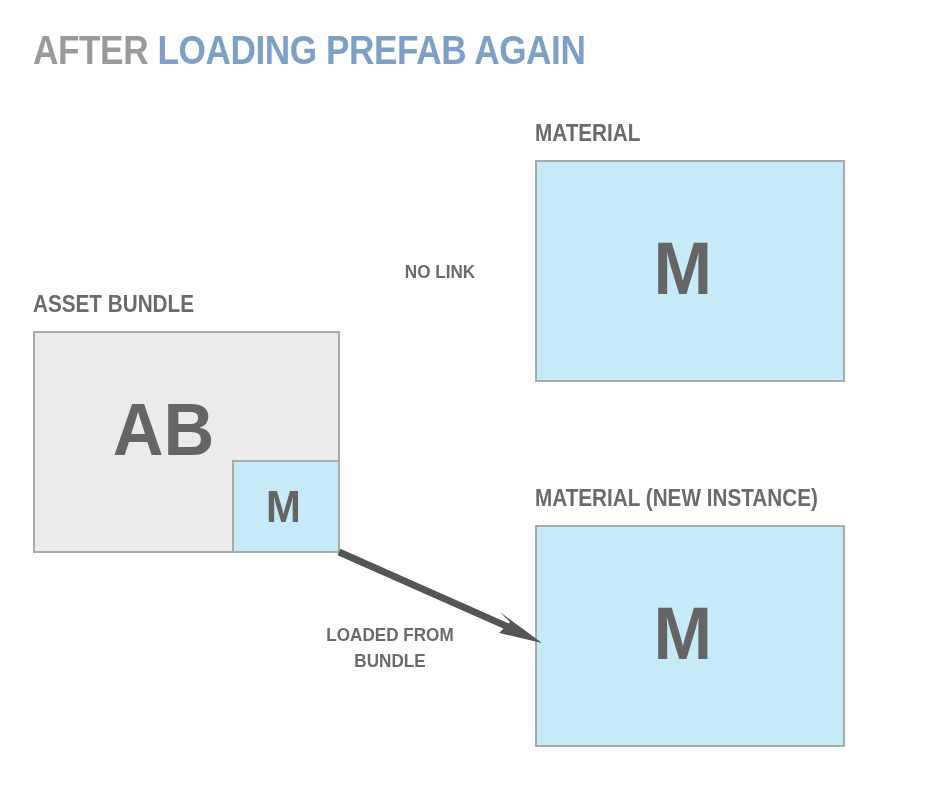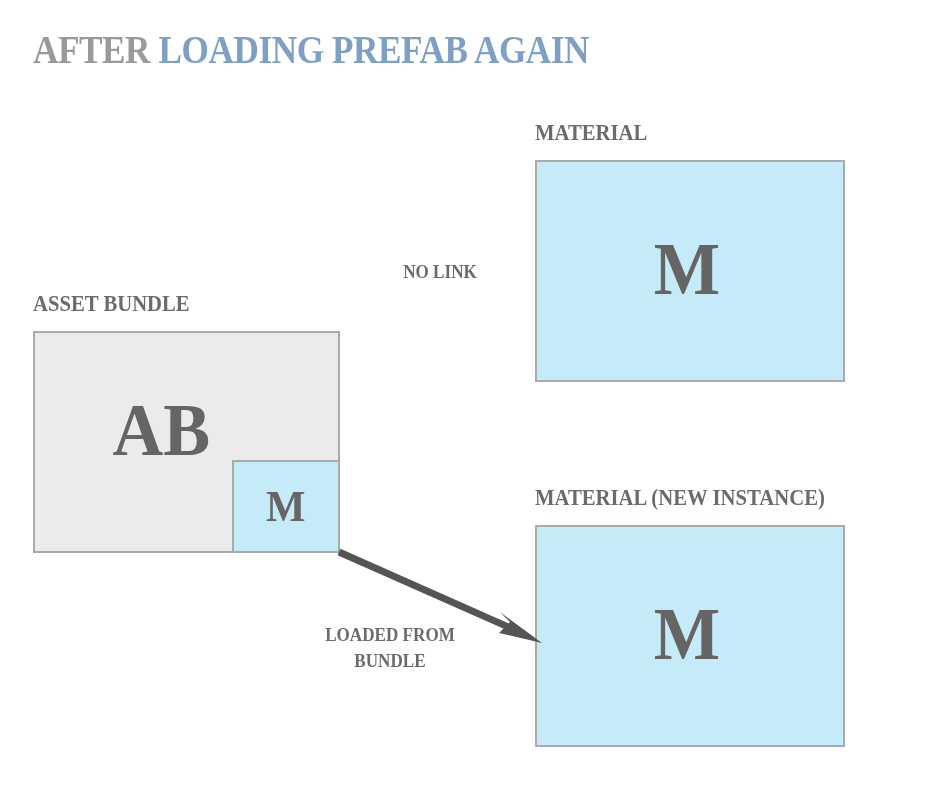--- a/index.html
+++ b/index.html
@@ -6,21 +6,21 @@
     margin: 0;
     padding: 0;
     background: #ffffff;
   }
   #canvas {
     position: relative;
     width: 950px;
     height: 800px;
     background: #ffffff;
     overflow: hidden;
-    font-family: Liberation Serif, serif;
+    font-family: Liberation Sans, sans-serif;
   }
 
   
   .title {
     position: absolute;
     left: 33px;
     top: 28px;
     font-size: 40px;
     font-weight: bold;
     letter-spacing: -0.5px;

